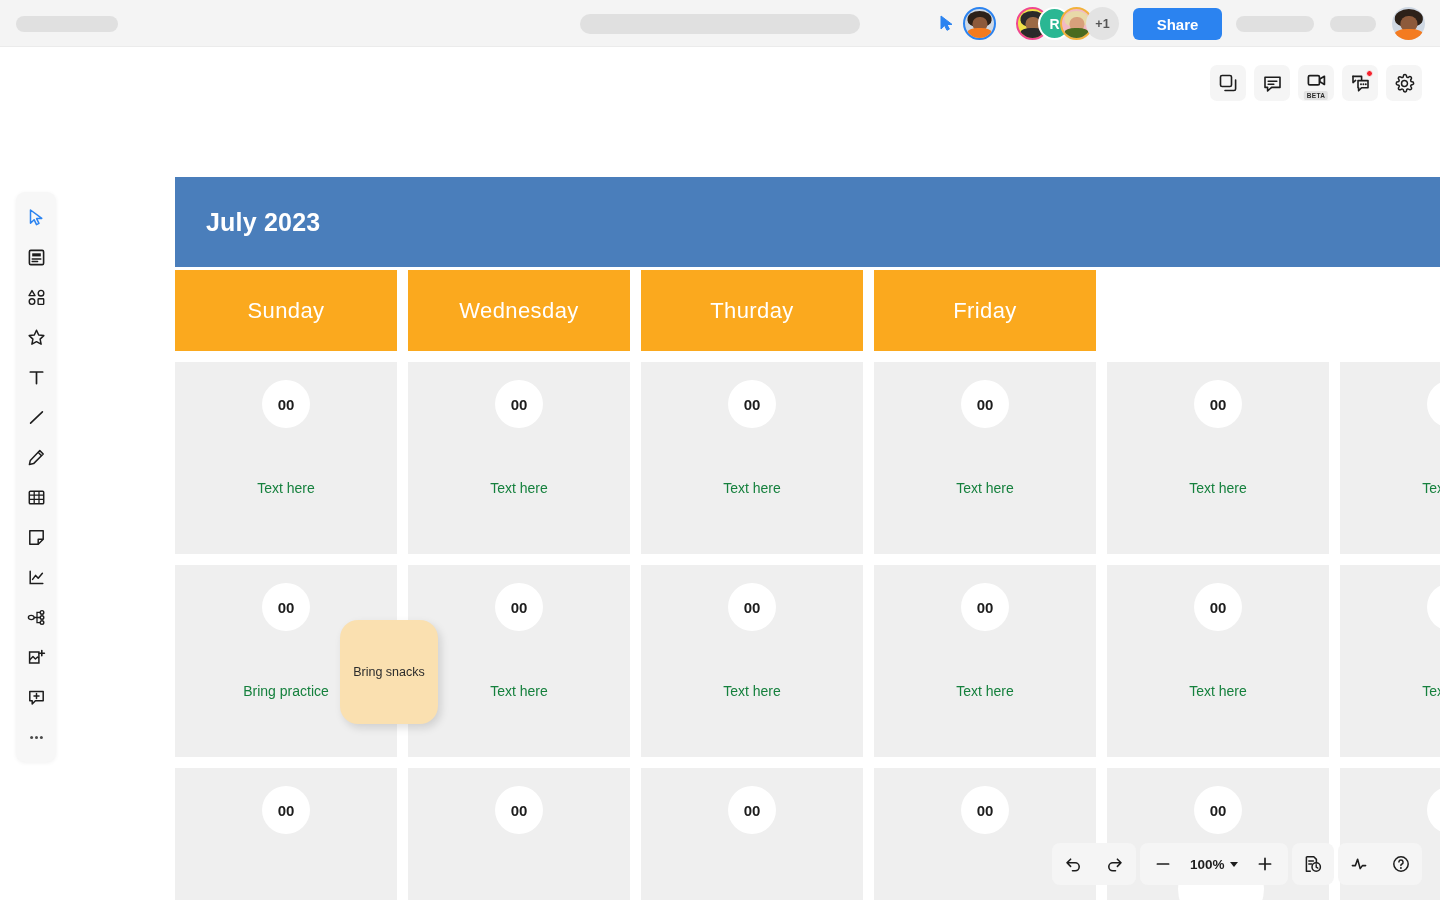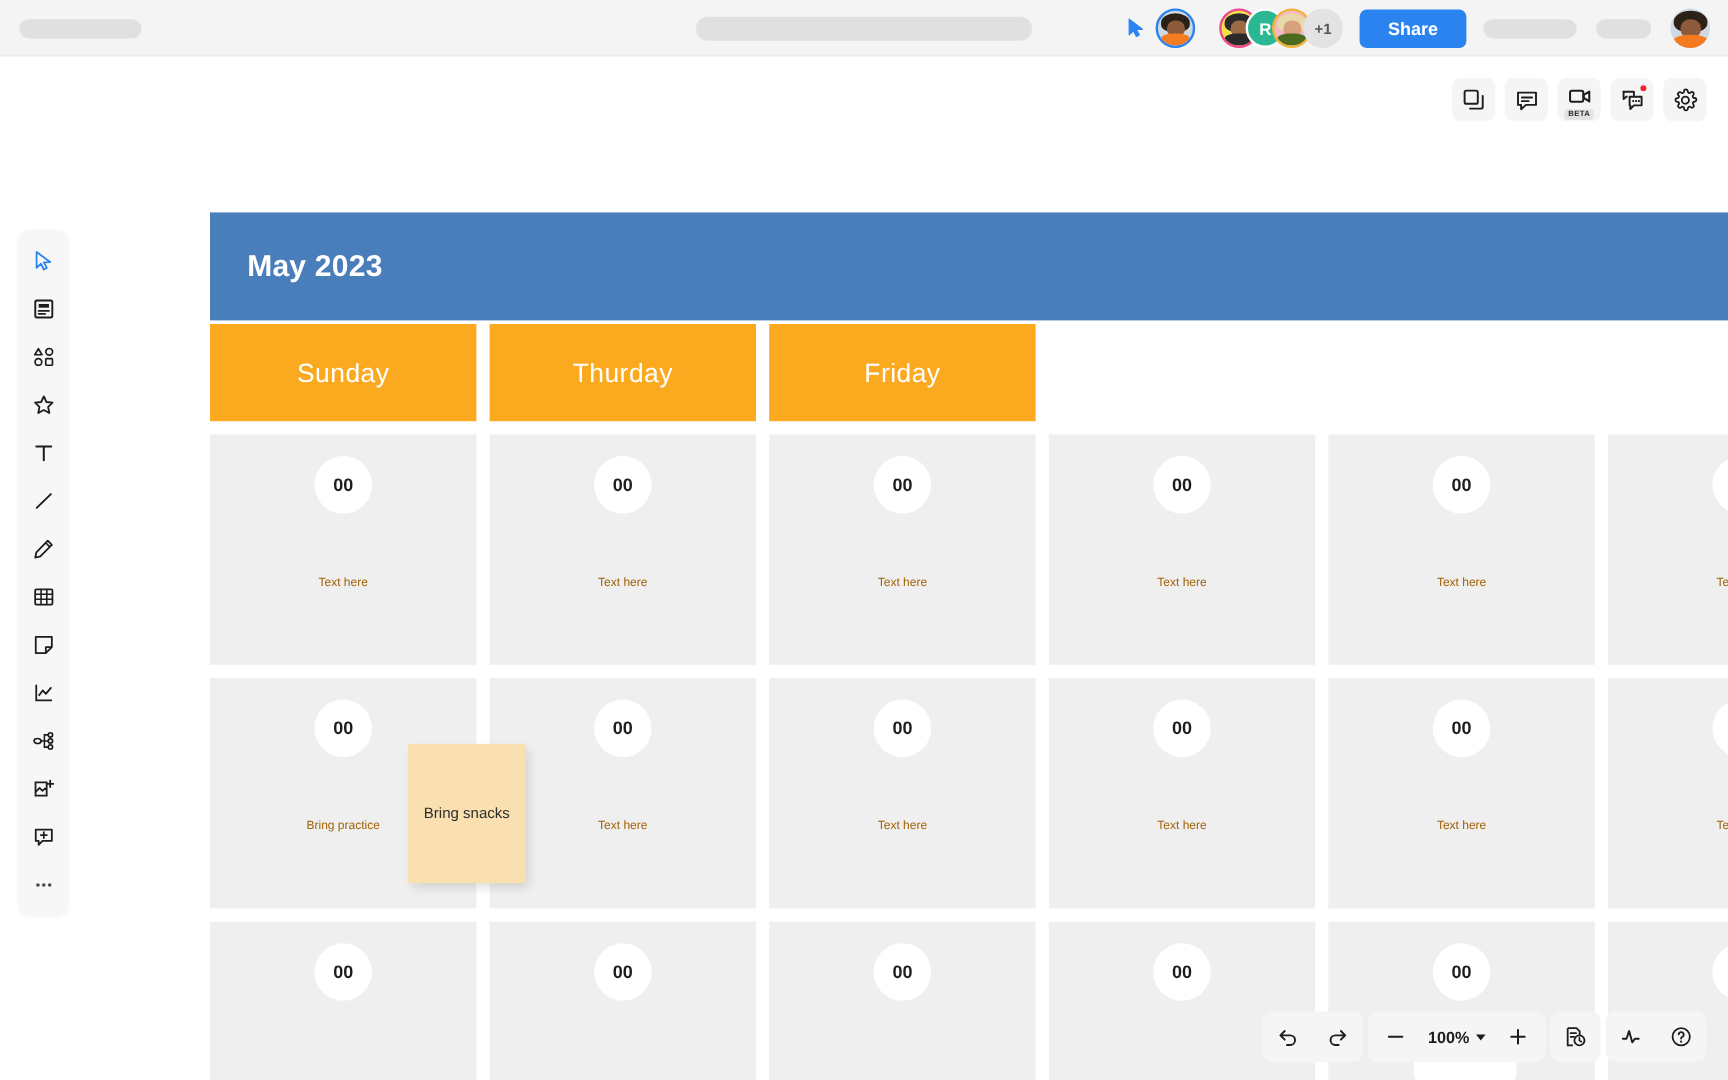--- a/index.html
+++ b/index.html
@@ -140,34 +140,34 @@
   }
   .daynum {
     position: absolute; left: 50%; transform: translateX(-50%);
     top: 18px; width: 48px; height: 48px; border-radius: 50%;
     background: #fff; color: #1d1d1d;
     font-size: 15px; font-weight: bold;
     display: flex; align-items: center; justify-content: center;
   }
   .celltext {
     position: absolute; left: 0; right: 0; top: 118px;
-    text-align: center; font-size: 10px; color: #a16207;
+    text-align: center; font-size: 14px; color: #15803d;
   }
   .cell-row2 { margin-top: 11px; }
   .cell-row3 { margin-top: 11px; }
 
   
   #sticky-note {
     position: absolute; left: 340px; top: 620px;
-    width: 98px; height: 116px;
+    width: 98px; height: 104px;
     background: #fae0b0;
     display: flex; align-items: center; justify-content: center;
     font-size: 12.5px; color: #2c2c2c;
     box-shadow: 3px 4px 8px rgba(0,0,0,.13);
-    z-index: 12; cursor: pointer;
+    z-index: 12; cursor: pointer; border-radius: 18px;
   }
 
   
   #bottom-white-circle {
     position: absolute; left: 1178px; top: 846px;
     width: 86px; height: 86px; border-radius: 50%;
     background: #fff; z-index: 18;
   }
   #bottombar {
     position: absolute; left: 1052px; top: 843px;
@@ -287,25 +287,26 @@
       <path d="M12 15.4a3.4 3.4 0 1 0 0-6.8 3.4 3.4 0 0 0 0 6.8z" fill="none" stroke="#1d1d1d" stroke-width="1.7"></path>
       <path d="M19.2 14.4a1.5 1.5 0 0 0 .3 1.65l.05.06a1.8 1.8 0 1 1-2.55 2.55l-.06-.06a1.5 1.5 0 0 0-1.65-.3 1.5 1.5 0 0 0-.9 1.37v.17a1.8 1.8 0 1 1-3.6 0v-.09a1.5 1.5 0 0 0-.98-1.37 1.5 1.5 0 0 0-1.65.3l-.06.06a1.8 1.8 0 1 1-2.55-2.55l.06-.06a1.5 1.5 0 0 0 .3-1.65 1.5 1.5 0 0 0-1.37-.9h-.17a1.8 1.8 0 1 1 0-3.6h.09a1.5 1.5 0 0 0 1.37-.98 1.5 1.5 0 0 0-.3-1.65l-.06-.06a1.8 1.8 0 1 1 2.55-2.55l.06.06a1.5 1.5 0 0 0 1.65.3h.07a1.5 1.5 0 0 0 .9-1.37v-.17a1.8 1.8 0 1 1 3.6 0v.09a1.5 1.5 0 0 0 .9 1.37 1.5 1.5 0 0 0 1.65-.3l.06-.06a1.8 1.8 0 1 1 2.55 2.55l-.06.06a1.5 1.5 0 0 0-.3 1.65v.07a1.5 1.5 0 0 0 1.37.9h.17a1.8 1.8 0 1 1 0 3.6h-.09a1.5 1.5 0 0 0-1.37.9z" fill="none" stroke="#1d1d1d" stroke-width="1.7"></path>
     </svg>
   </div>
 </div>
 
 <div id="canvas">
   <div id="calendar">
 
     <div id="cal-title-bar">
-      <span id="cal-title">May 2023</span>
+      <span id="cal-title">July 2023</span>
     </div>
 
     <div class="cal-row">
       <div class="dayhead">Sunday</div>
+      <div class="dayhead">Wednesday</div>
       <div class="dayhead">Thurday</div>
       <div class="dayhead">Friday</div>
     </div>
 
     <div class="cal-row cell-row2">
       <div class="cell">
         <div class="daynum">00</div>
         <div class="celltext">Text here</div>
       </div>
       <div class="cell">

